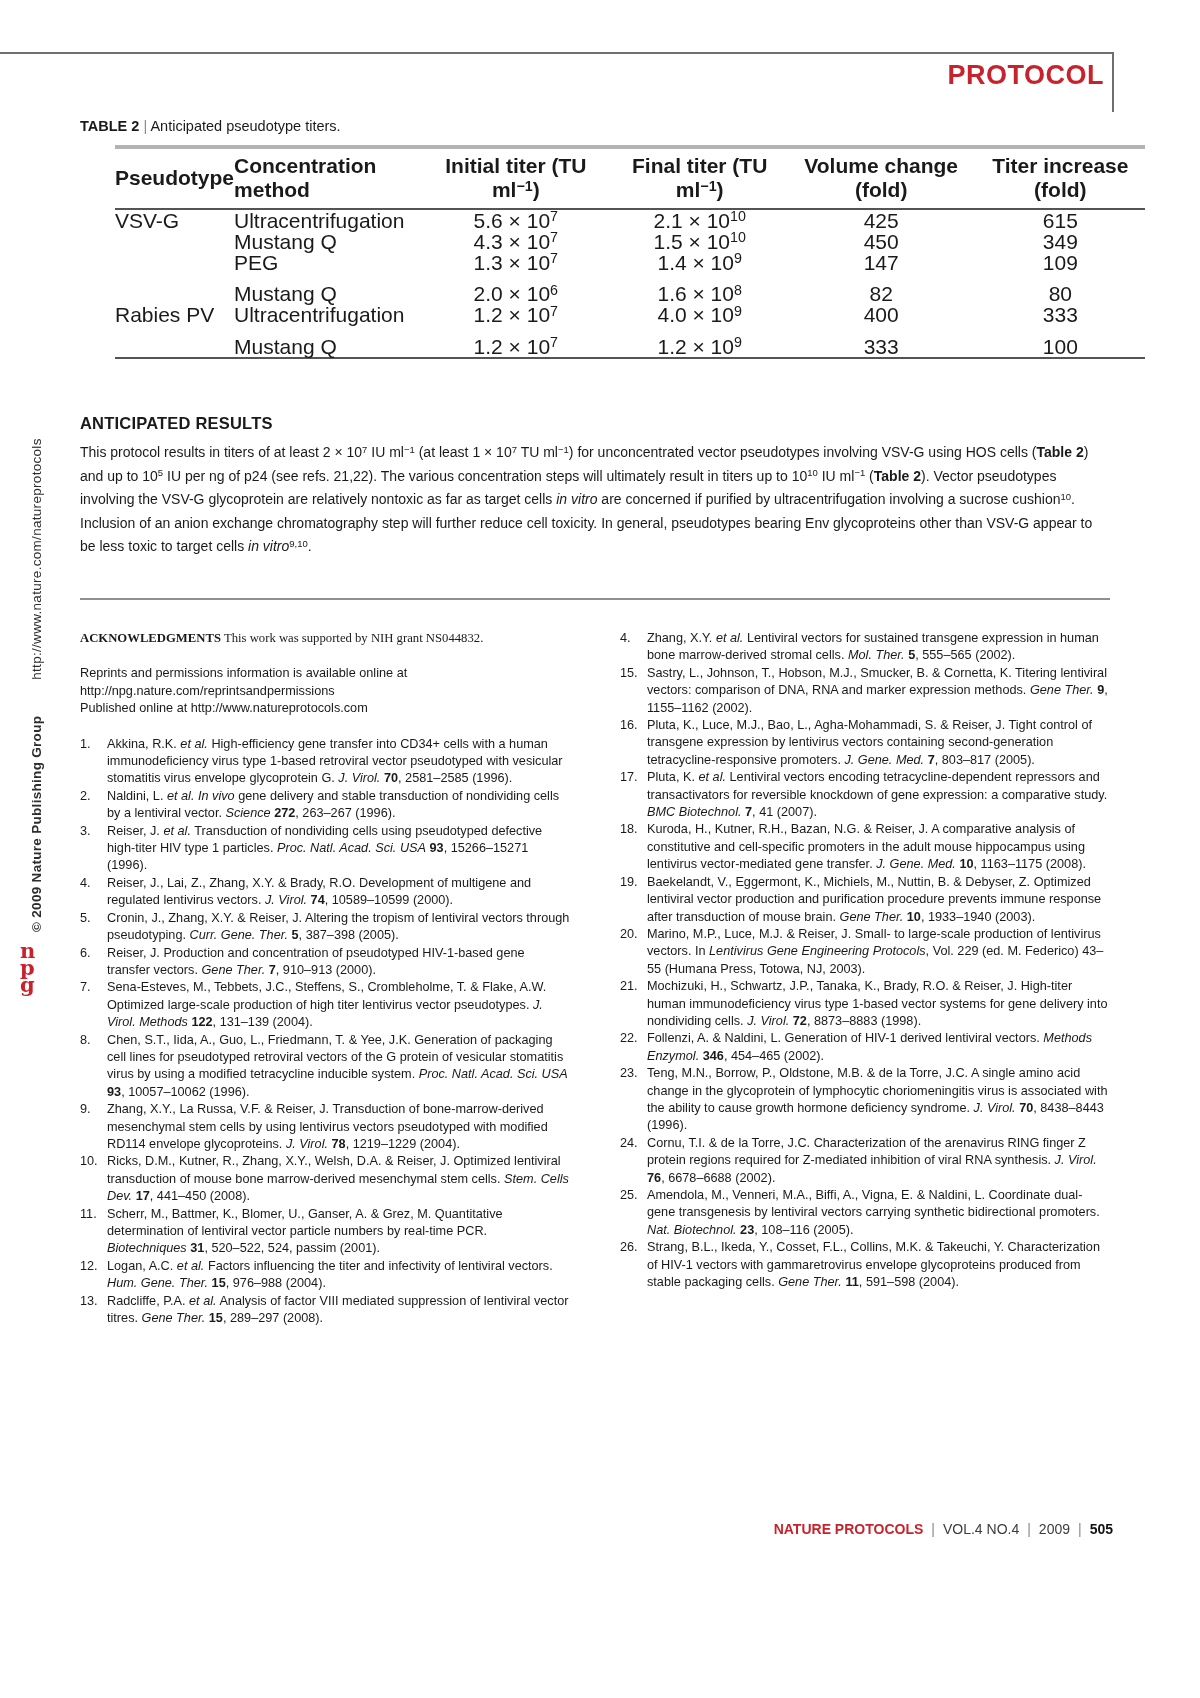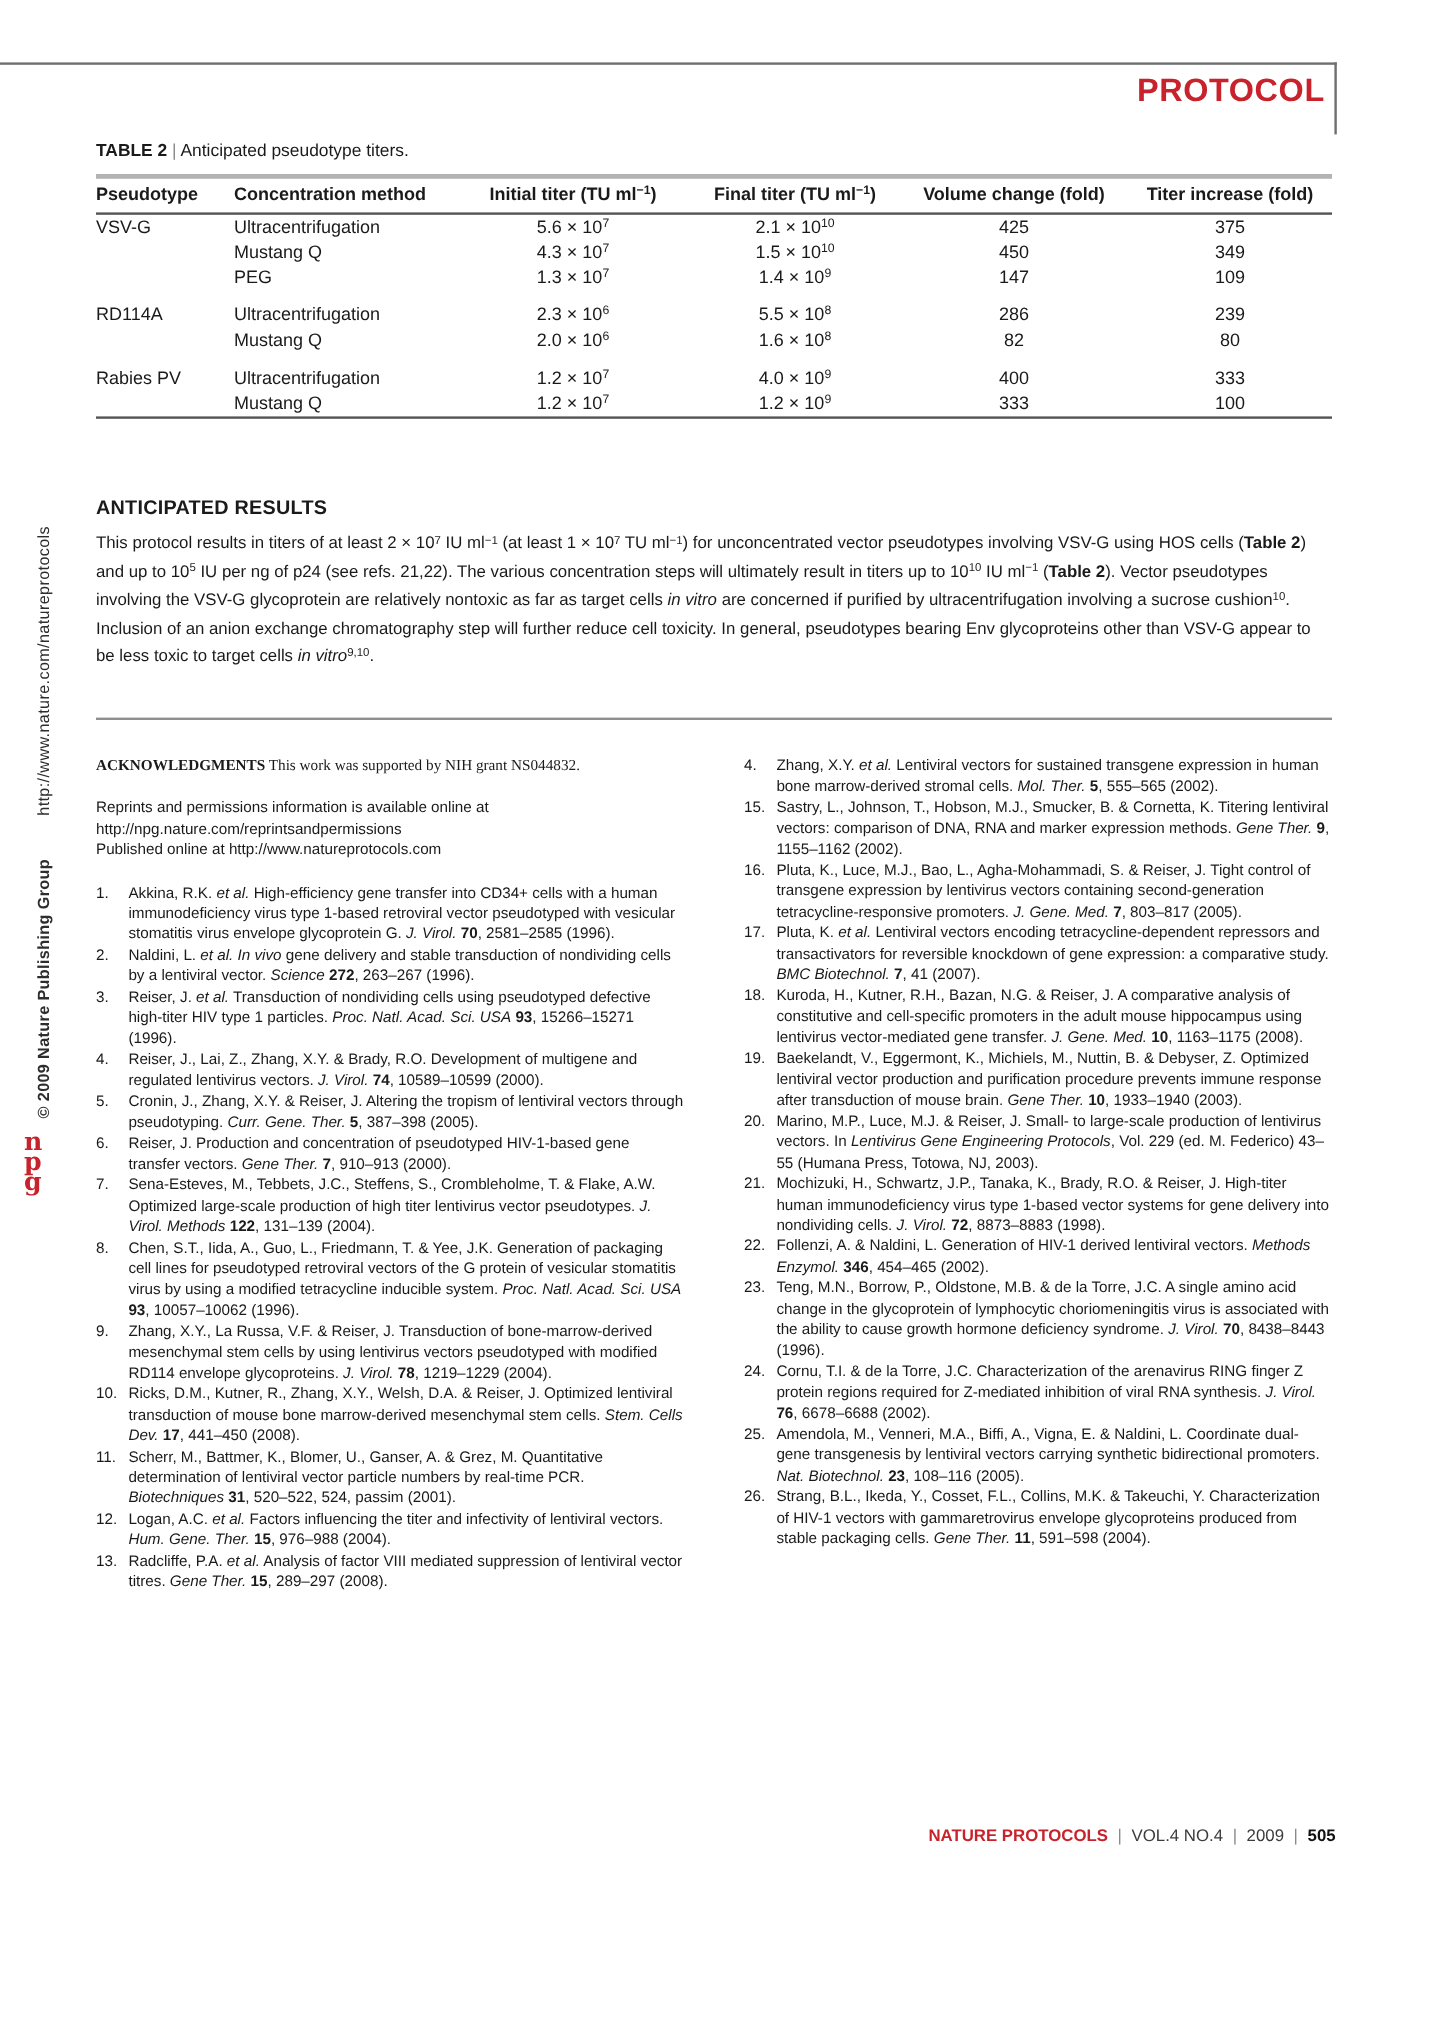--- a/index.html
+++ b/index.html
@@ -25,21 +25,21 @@
              white-space:nowrap; font-size:13.5px; color:#2d2d2d; letter-spacing:.3px; }
   .npg { position:absolute; left:20px; top:942px; color:#c8232c;
          font-family:"DejaVu Serif","Liberation Serif",serif; font-weight:bold;
          font-size:21px; line-height:17px; }
   .npg span { display:block; }
 
   
   .tablewrap { position:absolute; left:80px; top:118px; width:1030px; }
   .tabletitle { font-size:14.5px; margin:0 0 11px; }
   table.titers { width:1030px; border-collapse:collapse; border-top:4px solid #b3b3b3;
-                 border-bottom:2px solid #545454; font-size:15px; }
+                 border-bottom:2px solid #545454; font-size:21px;margin-left:35px; }
   table.titers th { font-weight:bold; border-bottom:2px solid #545454; padding:5px 0 6px; }
   table.titers td { padding:2.5px 0; line-height:16px; }
   table.titers tbody tr:nth-of-type(4) td, table.titers tbody tr:nth-of-type(6) td { padding-top:13px; }
   .c1 { width:115px; text-align:left; }
   .c2 { width:185px; text-align:left; }
   .c3 { width:195px; text-align:center; }
   .c4 { width:175px; text-align:center; }
   .c5 { width:190px; text-align:center; }
   .c6 { width:170px; text-align:center; }
 
@@ -97,49 +97,41 @@
         </tr>
       </thead>
       <tbody>
 
           <tr>
             <td class="c1">VSV-G</td>
             <td class="c2">Ultracentrifugation</td>
             <td class="c3"><span>5.6 × 10</span><span class="sup">7</span></td>
             <td class="c4"><span>2.1 × 10</span><span class="sup">10</span></td>
             <td class="c5">425</td>
-            <td class="c6">375</td>
+            <td class="c6">615</td>
           </tr>
 
           <tr>
             <td class="c1"></td>
             <td class="c2">Mustang Q</td>
             <td class="c3"><span>4.3 × 10</span><span class="sup">7</span></td>
             <td class="c4"><span>1.5 × 10</span><span class="sup">10</span></td>
             <td class="c5">450</td>
             <td class="c6">349</td>
           </tr>
 
           <tr>
             <td class="c1"></td>
             <td class="c2">PEG</td>
             <td class="c3"><span>1.3 × 10</span><span class="sup">7</span></td>
             <td class="c4"><span>1.4 × 10</span><span class="sup">9</span></td>
             <td class="c5">147</td>
             <td class="c6">109</td>
           </tr>
 
-          <tr>
-            <td class="c1">RD114A</td>
-            <td class="c2">Ultracentrifugation</td>
-            <td class="c3"><span>2.3 × 10</span><span class="sup">6</span></td>
-            <td class="c4"><span>5.5 × 10</span><span class="sup">8</span></td>
-            <td class="c5">286</td>
-            <td class="c6">239</td>
-          </tr>
 
           <tr>
             <td class="c1"></td>
             <td class="c2">Mustang Q</td>
             <td class="c3"><span>2.0 × 10</span><span class="sup">6</span></td>
             <td class="c4"><span>1.6 × 10</span><span class="sup">8</span></td>
             <td class="c5">82</td>
             <td class="c6">80</td>
           </tr>
 

